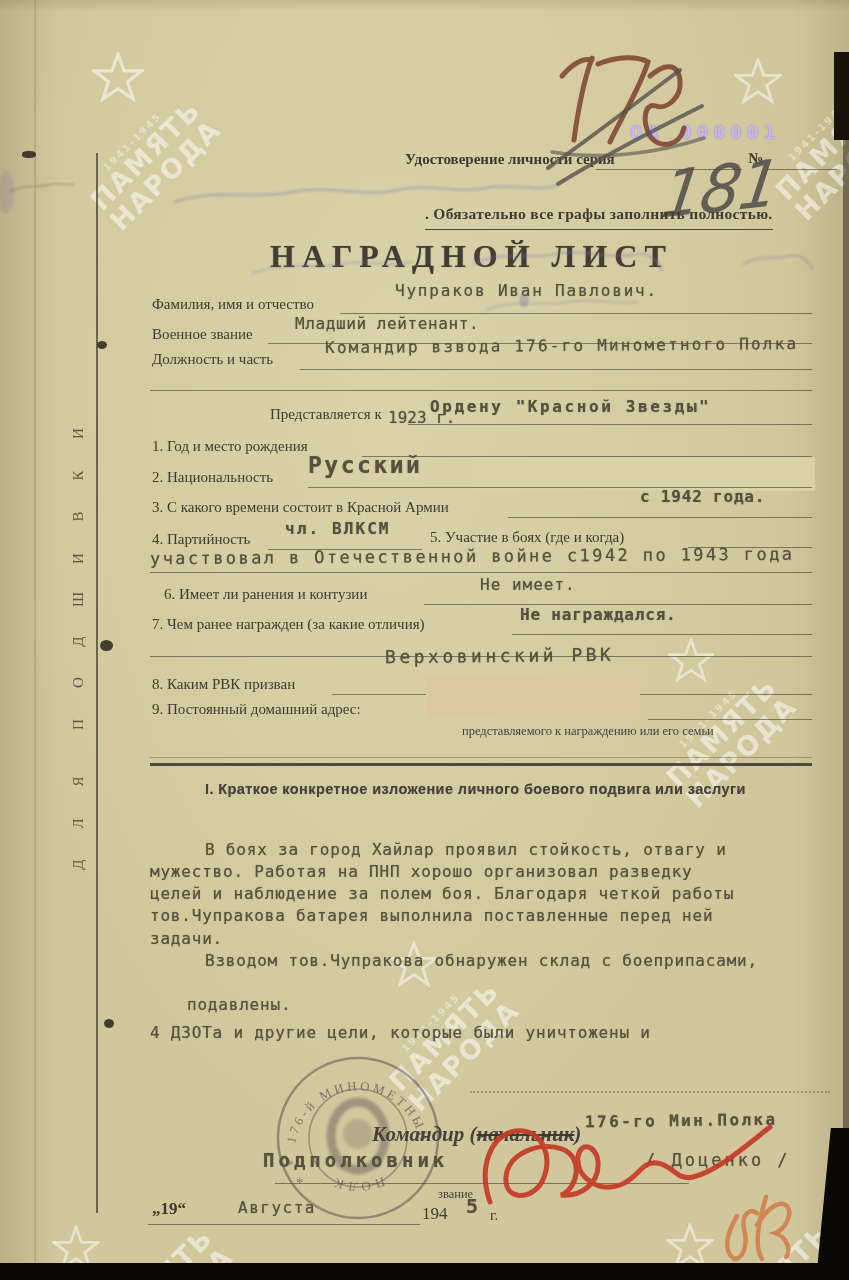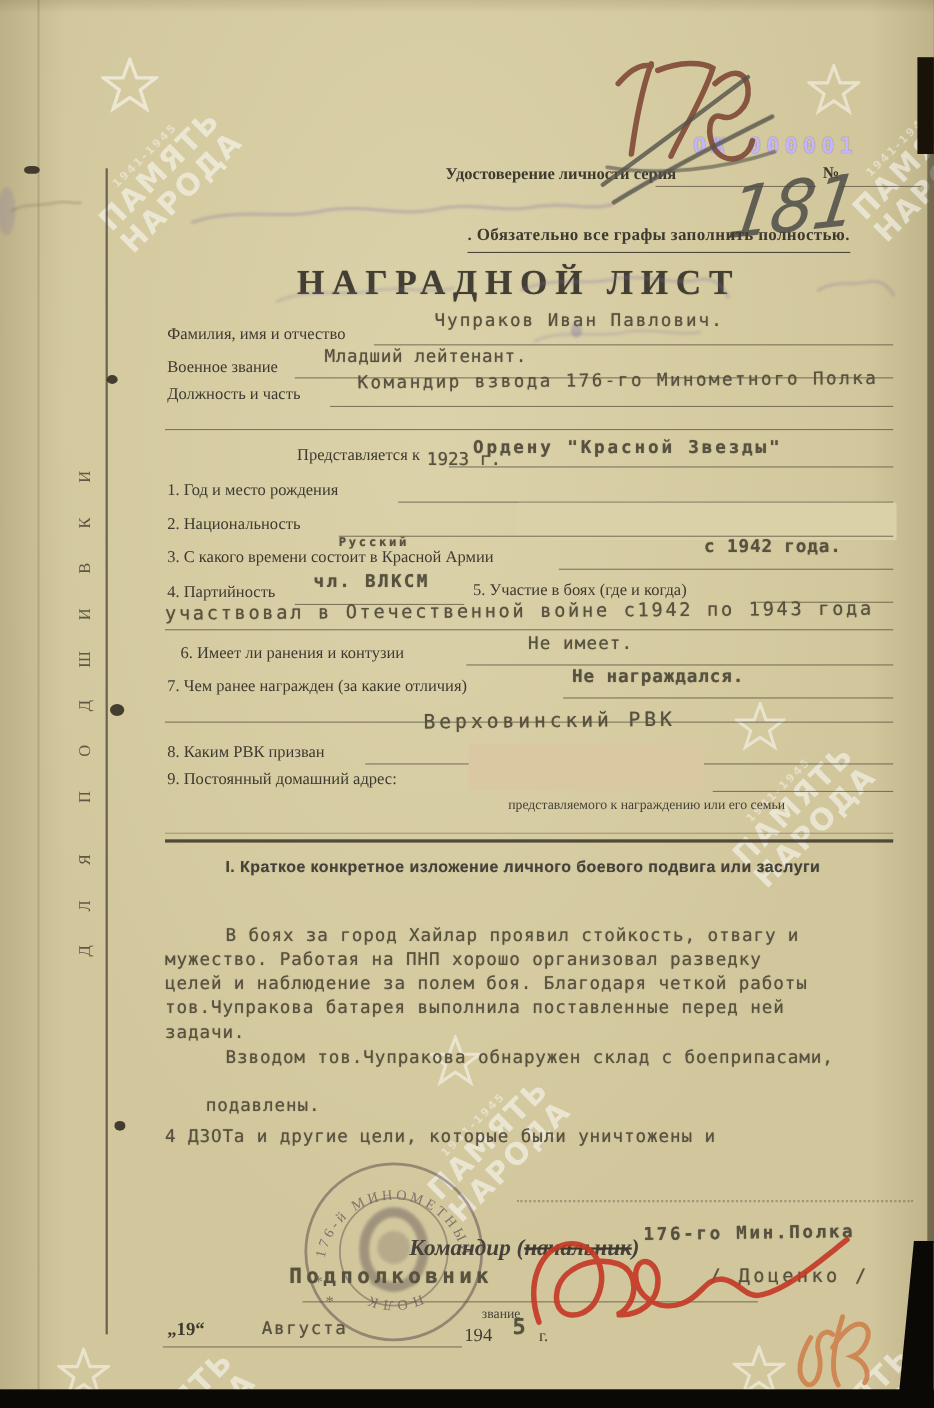--- a/index.html
+++ b/index.html
@@ -154,21 +154,21 @@
   <div class="lbl" style="left:270px;top:406px;">Представляется к</div>
   <div class="typed" style="left:430px;top:397px;letter-spacing:2.6px;font-weight:700;">Ордену "Красной Звезды"</div>
   <div class="rule" style="left:408px;top:424px;width:404px;"></div>
 
   <div class="lbl" style="left:152px;top:438px;">1. Год и место рождения</div>
   <div class="typed" style="left:388px;top:408px;font-size:16px;">1923 г.</div>
   <div class="rule" style="left:362px;top:456px;width:450px;"></div>
 
   <div class="patch" style="left:470px;top:457px;width:345px;height:34px;background:#dbd1a8;"></div>
   <div class="lbl" style="left:152px;top:469px;">2. Национальность</div>
-  <div class="typed" style="left:308px;top:486px;font-size:11px;letter-spacing:2.5px;font-weight:700;">Русский</div>
+  <div class="typed" style="left:308px;top:452px;font-size:23px;letter-spacing:2.5px;font-weight:700;">Русский</div>
   <div class="rule" style="left:308px;top:487px;width:504px;"></div>
 
   <div class="lbl" style="left:152px;top:499px;">3. С какого времени состоит в Красной Армии</div>
   <div class="typed" style="left:640px;top:487px;letter-spacing:.8px;font-weight:700;">с 1942 года.</div>
   <div class="rule" style="left:508px;top:517px;width:304px;"></div>
 
   <div class="lbl" style="left:152px;top:531px;">4. Партийность</div>
   <div class="typed" style="left:285px;top:519px;letter-spacing:2.1px;font-weight:700;">чл. ВЛКСМ</div>
   <div class="rule" style="left:268px;top:549px;width:154px;"></div>
   <div class="lbl" style="left:430px;top:529px;">5. Участие в боях (где и когда)</div>

